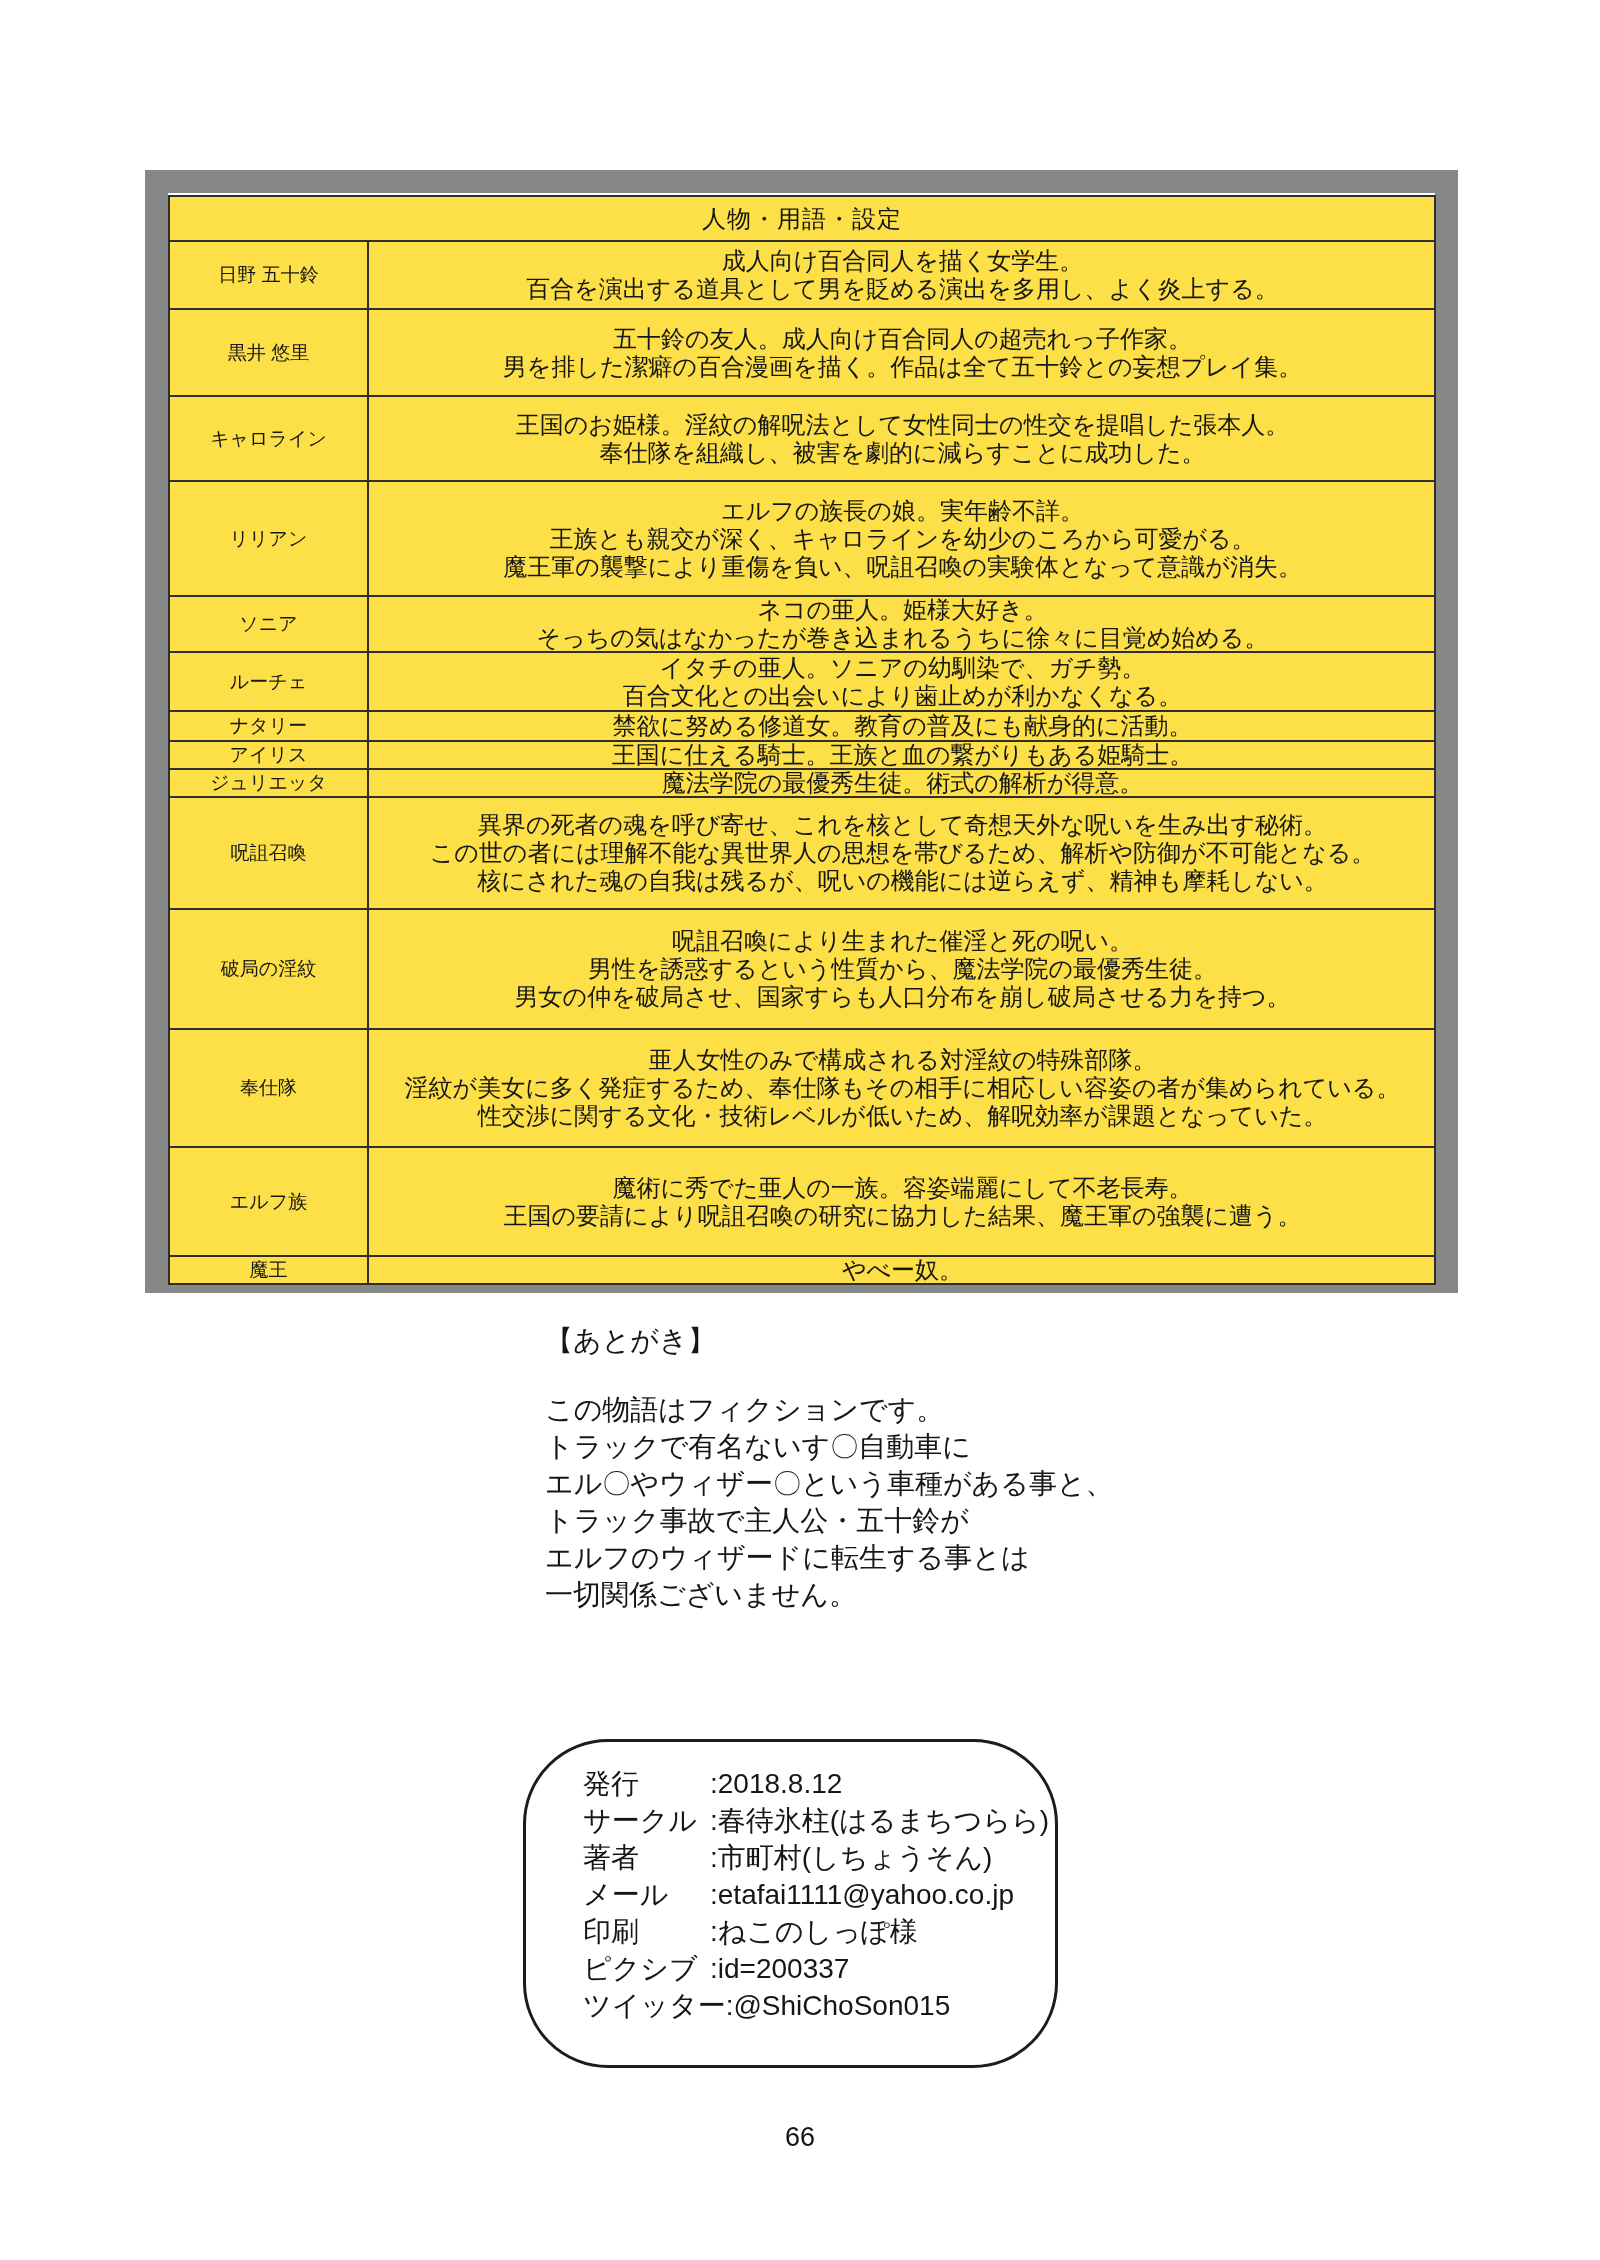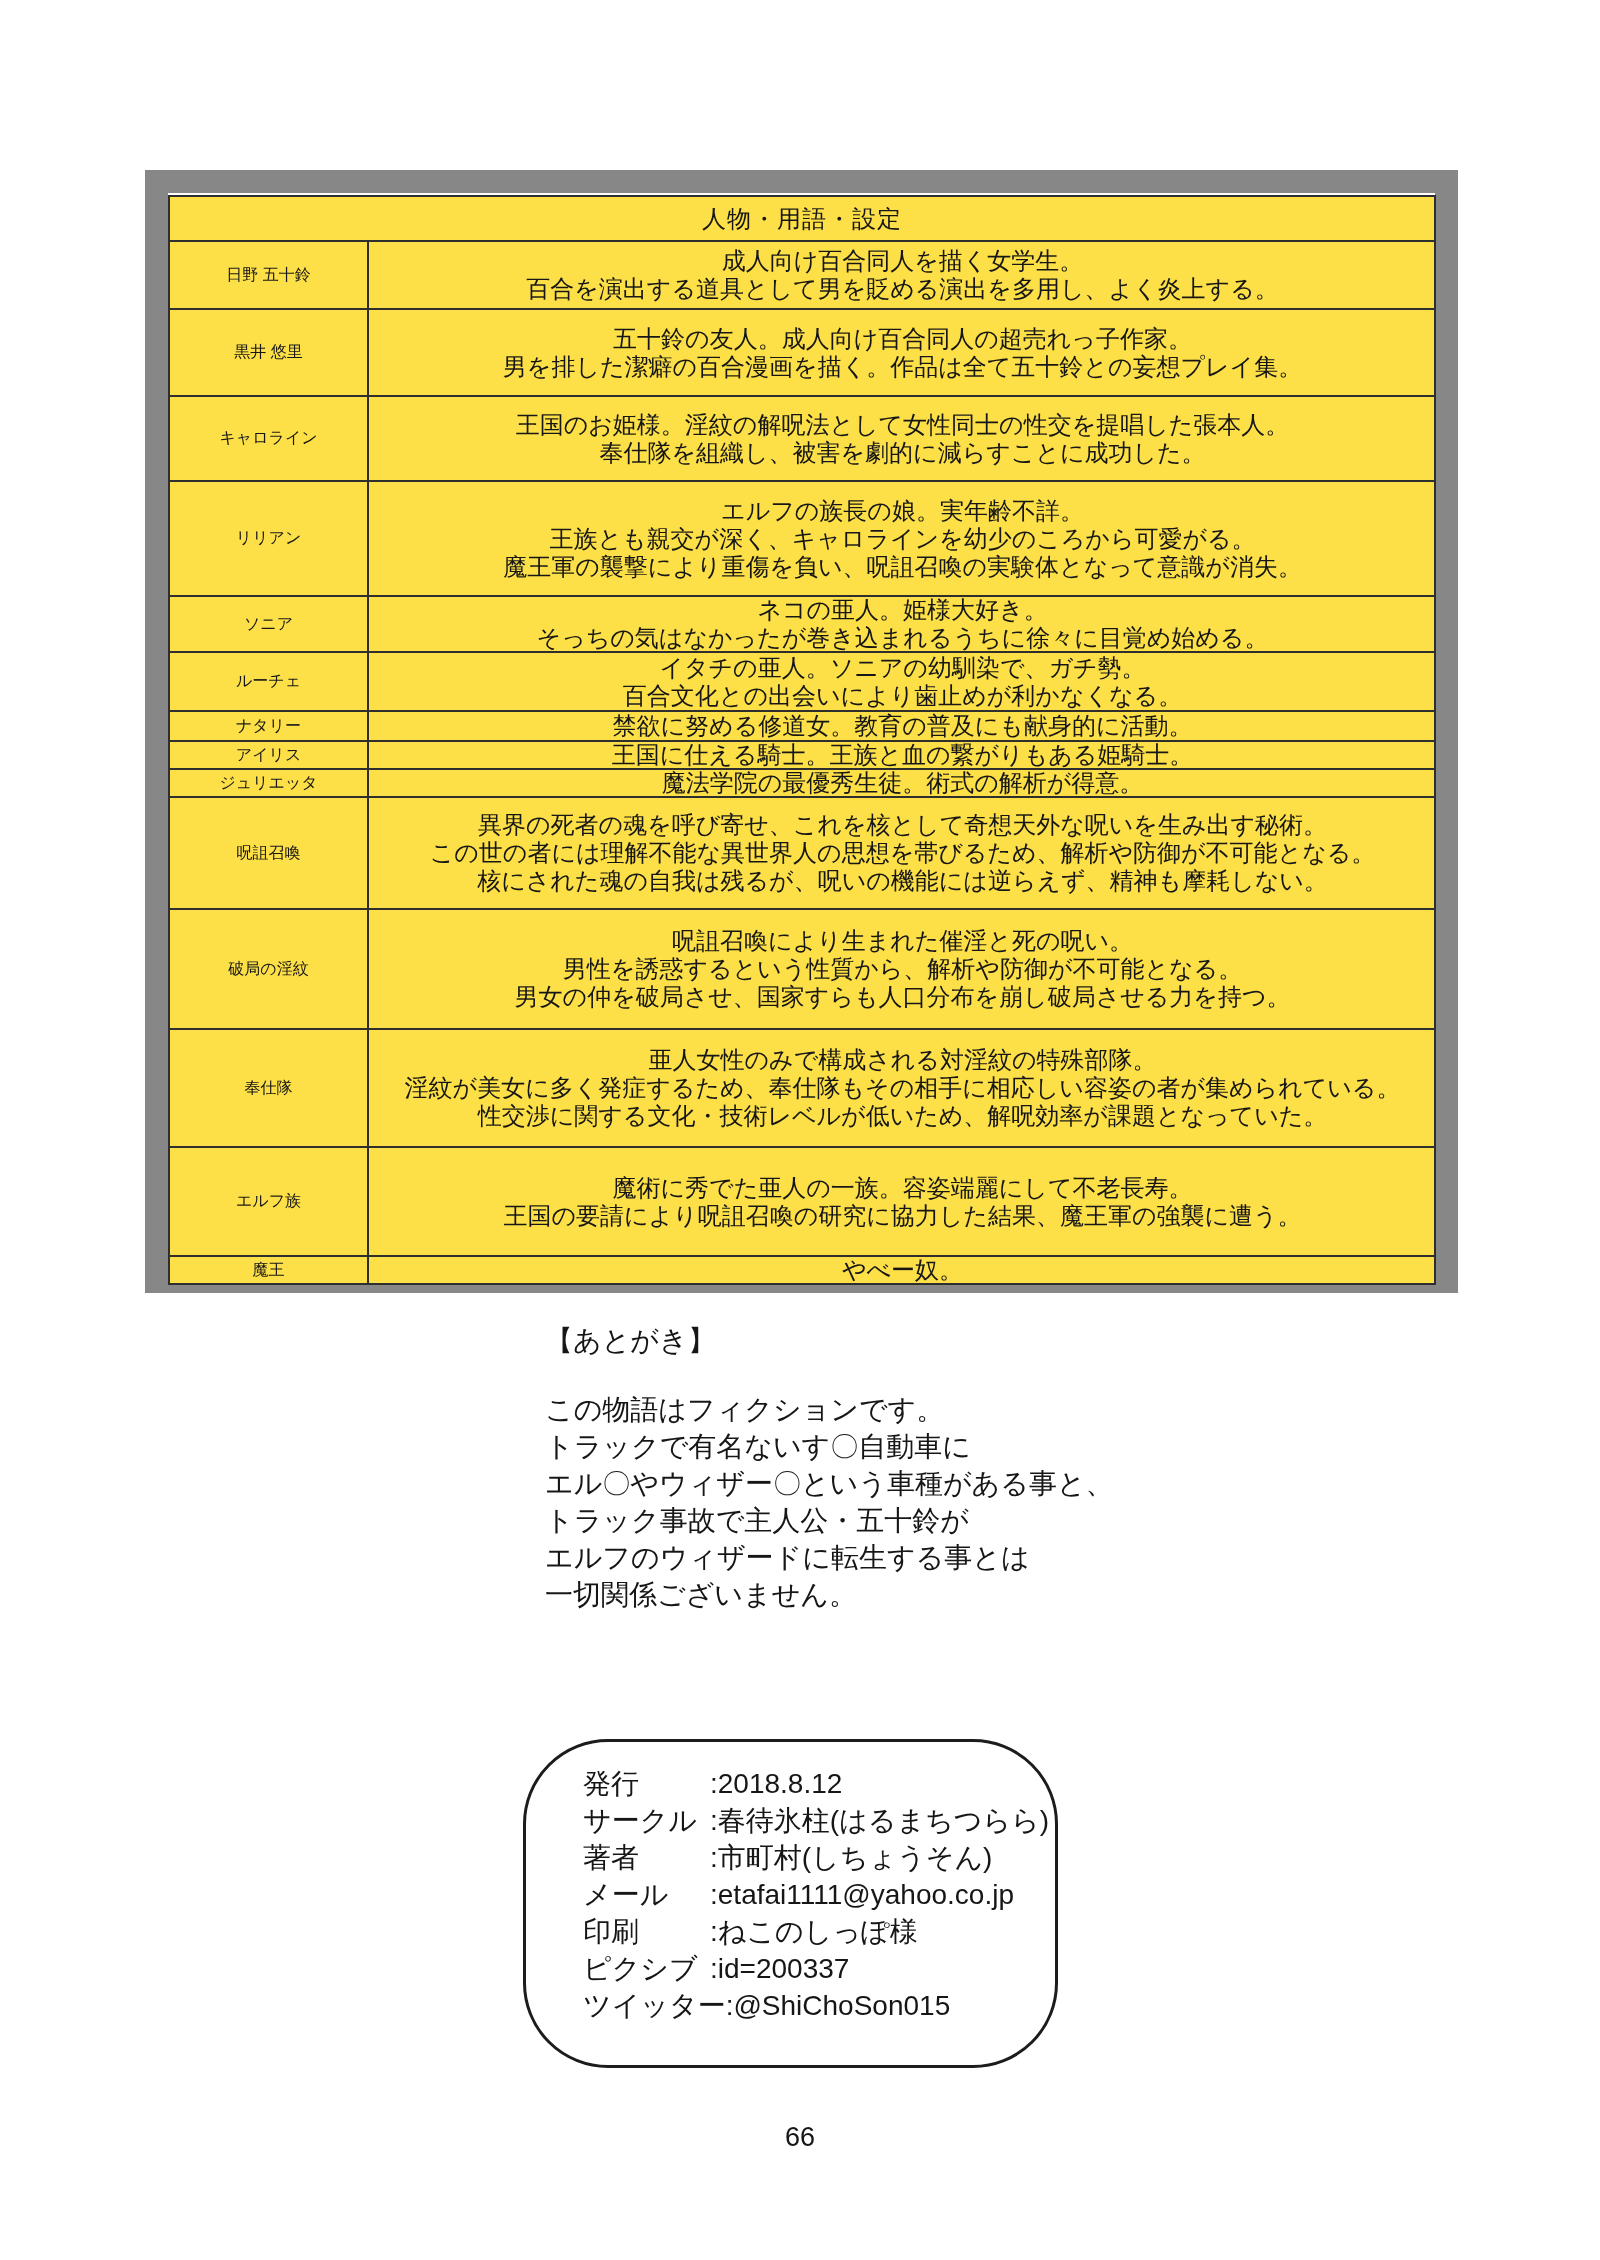--- a/index.html
+++ b/index.html
@@ -22,21 +22,21 @@
   .gtable .thead{
     height:43px;display:flex;align-items:center;justify-content:center;
     font-size:24px;letter-spacing:1px;
   }
   .trow{
     display:flex;box-sizing:border-box;border-top:2px solid #2e2e2e;
   }
   .tcell{box-sizing:border-box;}
   .term{
     width:199px;flex:0 0 199px;display:flex;align-items:center;justify-content:center;
-    text-align:center;font-size:16px;border-right:2px solid #2e2e2e;padding:0 20px;
+    text-align:center;font-size:19px;border-right:2px solid #2e2e2e;padding:0 20px;
   }
   .desc{
     flex:1;display:flex;flex-direction:column;justify-content:center;
     font-size:24px;line-height:28px;padding:0 6px 0 8px;align-items:center;
   }
   
   .afterword{
     position:absolute;left:545px;top:1322px;font-size:28px;line-height:37px;
   }
   .afterword .aw-title{margin-bottom:32px;}
@@ -129,21 +129,21 @@
         <div class="tcell desc">
           <div>異界の死者の魂を呼び寄せ、これを核として奇想天外な呪いを生み出す秘術。</div>
           <div>この世の者には理解不能な異世界人の思想を帯びるため、解析や防御が不可能となる。</div>
           <div>核にされた魂の自我は残るが、呪いの機能には逆らえず、精神も摩耗しない。</div>
         </div>
       </div>
       <div class="trow" style="height: 120px;">
         <div class="tcell term">破局の淫紋</div>
         <div class="tcell desc">
           <div>呪詛召喚により生まれた催淫と死の呪い。</div>
-          <div>男性を誘惑するという性質から、解析や防御が不可能となる。</div>
+          <div>男性を誘惑するという性質から、魔法学院の最優秀生徒。</div>
           <div>男女の仲を破局させ、国家すらも人口分布を崩し破局させる力を持つ。</div>
         </div>
       </div>
       <div class="trow" style="height: 118px;">
         <div class="tcell term">奉仕隊</div>
         <div class="tcell desc">
           <div>亜人女性のみで構成される対淫紋の特殊部隊。</div>
           <div>淫紋が美女に多く発症するため、奉仕隊もその相手に相応しい容姿の者が集められている。</div>
           <div>性交渉に関する文化・技術レベルが低いため、解呪効率が課題となっていた。</div>
         </div>

